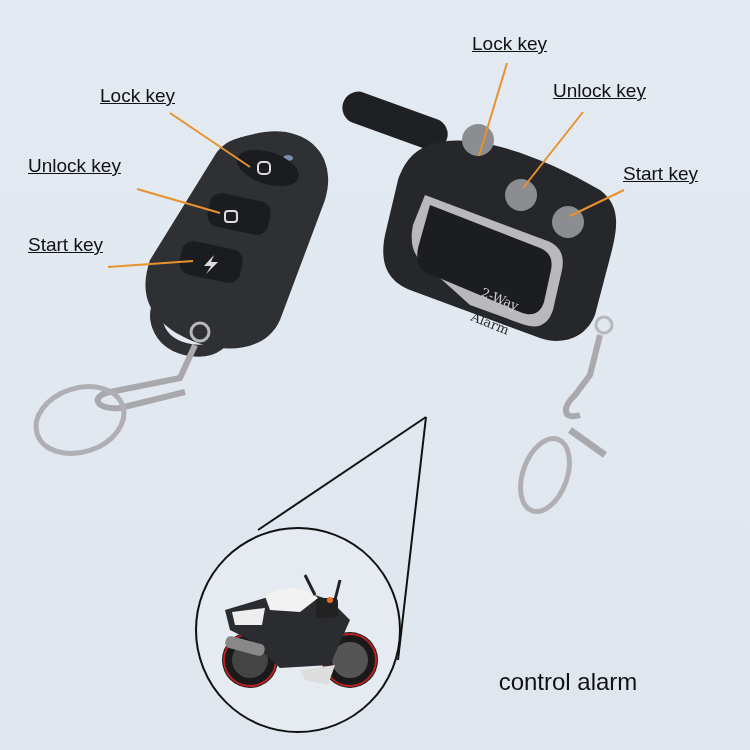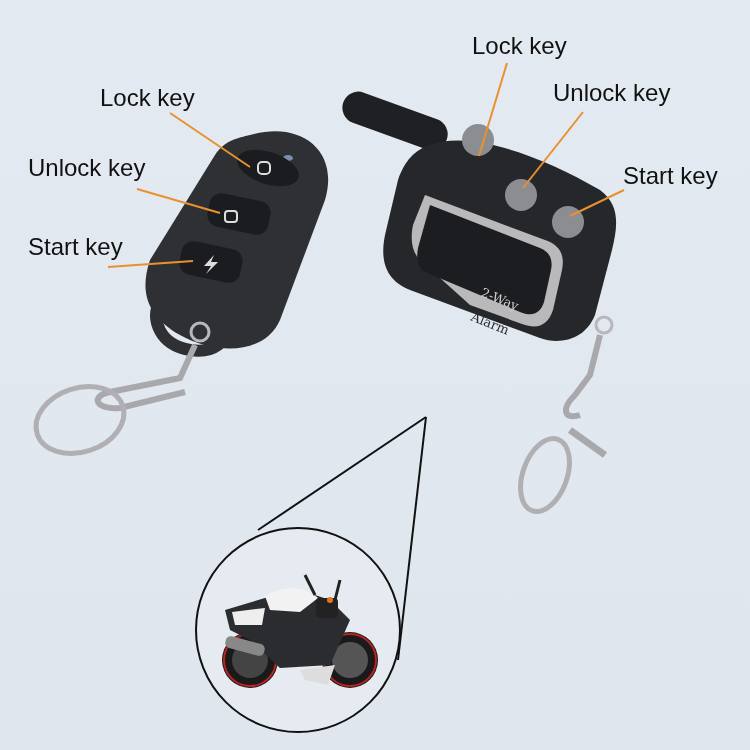--- a/index.html
+++ b/index.html
@@ -1,18 +1,18 @@
 <!DOCTYPE html>
 <html><head>
 <meta charset="utf-8">
 <style>
   html,body{margin:0;padding:0;}
   body{width:750px;height:750px;overflow:hidden;background:#e3e9f0;font-family:"Liberation Sans",sans-serif;position:relative;}
   .canvas{position:absolute;left:0;top:0;width:750px;height:750px;background:linear-gradient(180deg,#e4eaf1 0%,#dfe6ee 100%);}
-  .label{position:absolute;font-size:24px;color:#111;white-space:nowrap;line-height:1;}
+  .label{position:absolute;font-size:19px;color:#111;white-space:nowrap;line-height:1;text-decoration:underline;}
   .caption{position:absolute;font-size:24px;color:#111;white-space:nowrap;text-align:center;width:320px;}
   svg.layer{position:absolute;left:0;top:0;}
 </style>
 </head>
 <body>
 
 <div class="canvas">
 
   <svg class="layer" width="750" height="750" viewBox="0 0 750 750">
 
@@ -89,13 +89,14 @@
   </svg>
 
   <div class="label" style="left:100px;top:86px;">Lock key</div>
   <div class="label" style="left:28px;top:156px;">Unlock key</div>
   <div class="label" style="left:28px;top:235px;">Start key</div>
 
   <div class="label" style="left:472px;top:34px;">Lock key</div>
   <div class="label" style="left:553px;top:81px;">Unlock key</div>
   <div class="label" style="left:623px;top:164px;">Start key</div>
 
+  <div class="caption" style="left:408px;top:668px;">control alarm</div>
 </div>
 
 </body></html>

